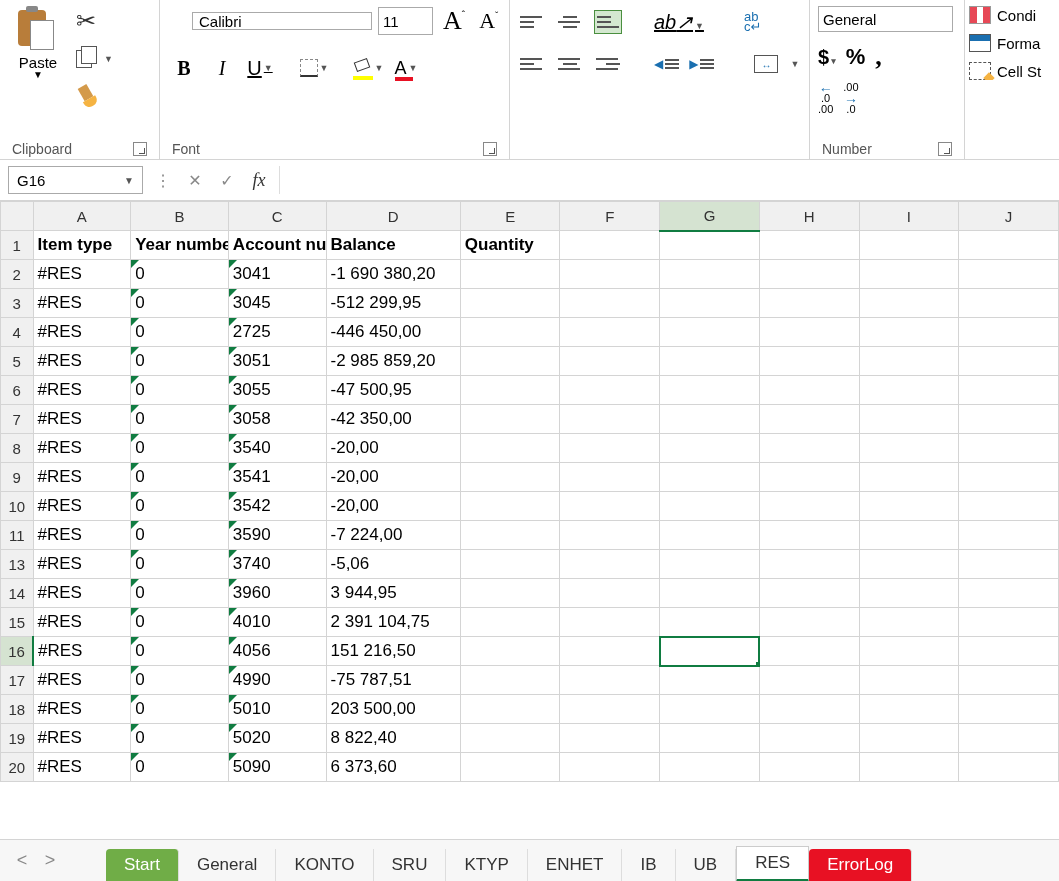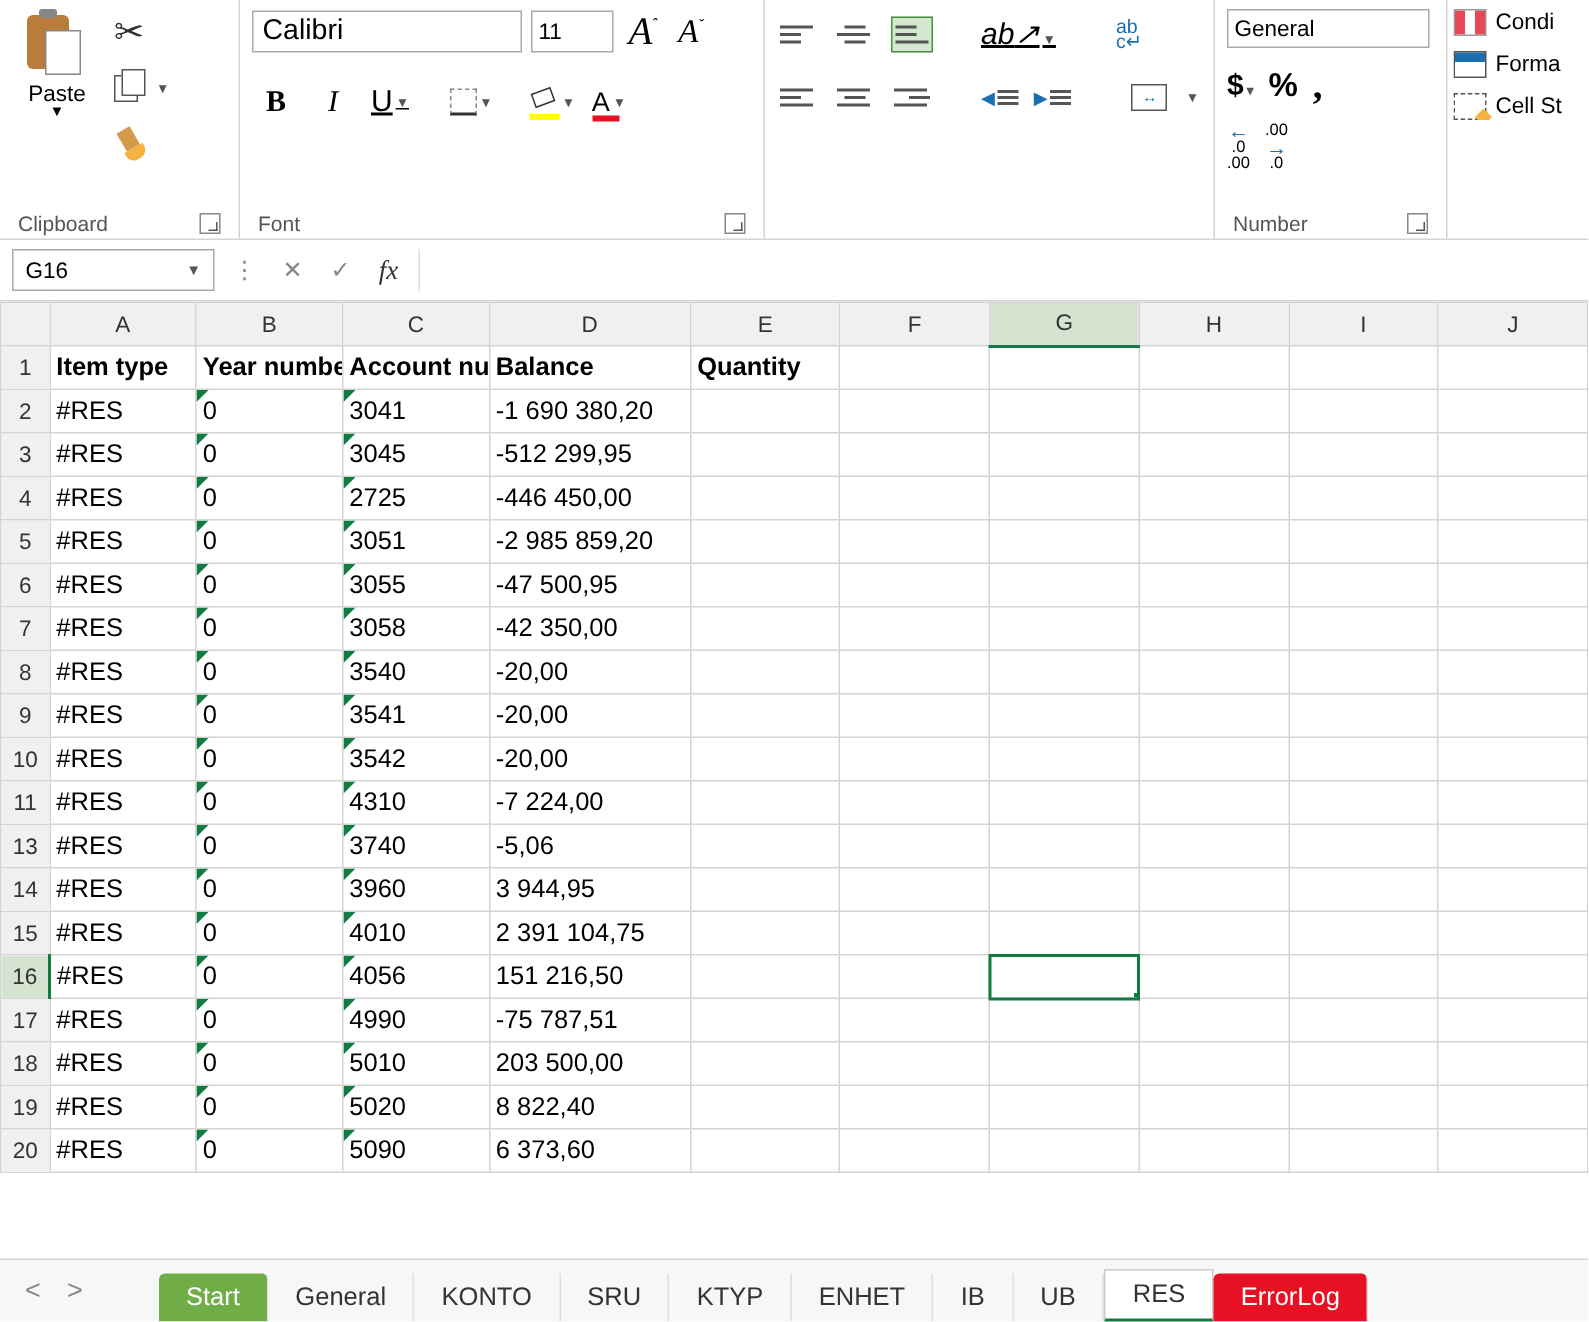--- a/index.html
+++ b/index.html
@@ -29,23 +29,23 @@
 .copy-ic::before, .copy-ic::after { content: ""; position: absolute; width: 14px; height: 16px; border: 1px solid #555; background: #fff; }
 .copy-ic::before { left: 0; top: 2px; }
 .copy-ic::after { left: 5px; top: -2px; }
 .brush-ic { width: 24px; height: 24px; transform: rotate(-30deg); }
 .brush-body { width: 10px; height: 14px; background: #d49a4a; margin: 0 auto; }
 .brush-bris { width: 14px; height: 8px; background: #f5b342; margin: 0 auto; border-radius: 0 0 6px 6px; }
 
 
 .font-group { width: 350px; }
 .font-row { display: flex; gap: 6px; align-items: center; }
-.font-select { width: 180px; height: 28px; border: 1px solid #aaa; padding: 0 6px; font-size: 19px; }
+.font-select { width: 180px; height: 18px; border: 1px solid #aaa; padding: 0 6px; font-size: 15px; margin-left: 24px; }
 .size-select { width: 55px; height: 28px; border: 1px solid #aaa; padding: 0 4px; font-size: 15px; }
-.aa-btn { font-size: 22px; cursor: pointer; font-family: "Times New Roman", serif; padding: 0 4px; font-style: italic; }
+.aa-btn { font-size: 22px; cursor: pointer; font-family: "Times New Roman", serif; padding: 0 4px; }
 .aa-big { font-size: 26px; }
 .aa-sup { font-size: 10px; vertical-align: super; }
 .font-btn-row { display: flex; gap: 6px; margin-top: 18px; align-items: center; }
 .fbtn { width: 32px; height: 28px; display: flex; align-items: center; justify-content: center; cursor: pointer; font-size: 18px; position: relative; }
 .fbtn.b { font-weight: bold; font-family: "Times New Roman", serif; font-size: 20px; }
 .fbtn.i { font-style: italic; font-family: "Times New Roman", serif; font-size: 20px; }
 .fbtn.u { text-decoration: underline; font-family: "Times New Roman", serif; font-size: 20px; }
 .dd-caret { font-size: 9px; margin-left: 2px; color: #555; }
 .border-ic { width: 18px; height: 18px; border: 1px dashed #888; border-bottom: 2px solid #333; }
 .fill-ic { width: 20px; height: 16px; position: relative; }
@@ -80,21 +80,21 @@
 .num-select { width: 135px; height: 26px; border: 1px solid #aaa; padding: 0 4px; font-size: 15px; }
 .num-row { display: flex; gap: 10px; margin-top: 10px; align-items: center; }
 .num-btn { font-size: 20px; cursor: pointer; font-weight: bold; }
 .pct { font-size: 22px; }
 .comma { font-size: 26px; font-weight: bold; font-family: Georgia, serif; }
 .dec-btn { display: flex; flex-direction: column; align-items: center; cursor: pointer; font-size: 11px; line-height: 11px; }
 .dec-arrow { color: #1a6fb0; font-size: 14px; }
 
 
 .styles-group { flex: 1; padding: 6px 4px; }
-.style-item { display: flex; gap: 6px; margin-bottom: 10px; font-size: 15px; cursor: pointer; white-space: nowrap; overflow: hidden; }
+.style-item { display: flex; align-items: center; gap: 6px; margin-bottom: 10px; font-size: 15px; cursor: pointer; white-space: nowrap; overflow: hidden; }
 .style-ic { width: 22px; height: 18px; display: inline-block; }
 .condf-ic { background: linear-gradient(to right, #e74856 33%, #fff 33% 66%, #e74856 66%); border: 1px solid #999; }
 .fmttbl-ic { border: 1px solid #555; background: linear-gradient(#1a6fb0 40%, #fff 40%); }
 .cellst-ic { border: 1px dashed #555; position: relative; }
 .cellst-ic::after { content: ""; position: absolute; right: -3px; bottom: -3px; width: 8px; height: 8px; background: #f5b342; transform: rotate(45deg); }
 
 
 .formula-bar { display: flex; align-items: center; gap: 8px; padding: 6px 8px; border-bottom: 1px solid #d4d4d4; }
 .name-box { width: 135px; height: 28px; border: 1px solid #aaa; padding: 0 8px; font-size: 15px; display: flex; align-items: center; justify-content: space-between; }
 .name-dd { font-size: 10px; color: #555; }
@@ -473,21 +473,21 @@
           <td></td>
           <td></td>
           <td></td>
           <td></td>
           <td></td>
         </tr>
         <tr>
           <th>11</th>
           <td><span>#RES</span></td>
           <td><span class="err-tri"></span><span>0</span></td>
-          <td><span class="err-tri"></span><span>4310</span></td>
+          <td><span class="err-tri"></span><span>3590</span></td>
           <td class="num-r"><span>-7 224,00</span></td>
           <td><span></span></td>
           <td></td>
           <td></td>
           <td></td>
           <td></td>
           <td></td>
         </tr>
         <tr>
           <th>13</th>

